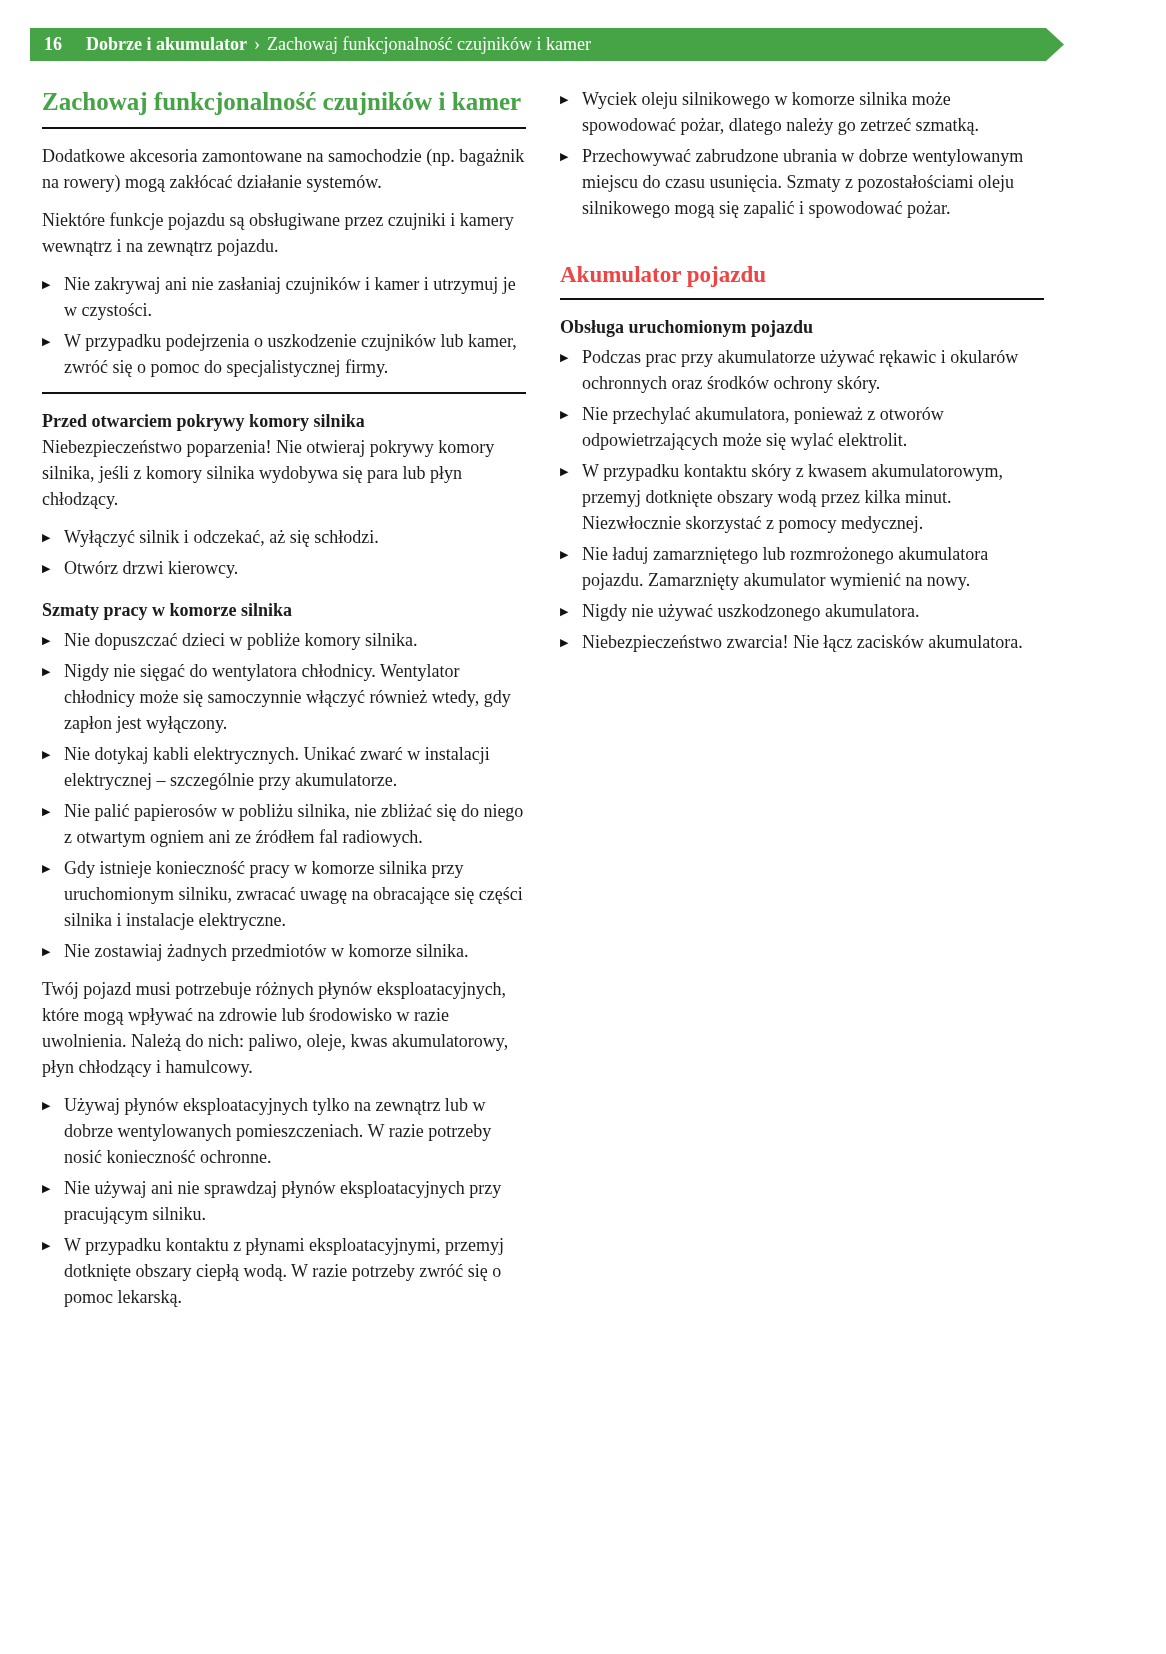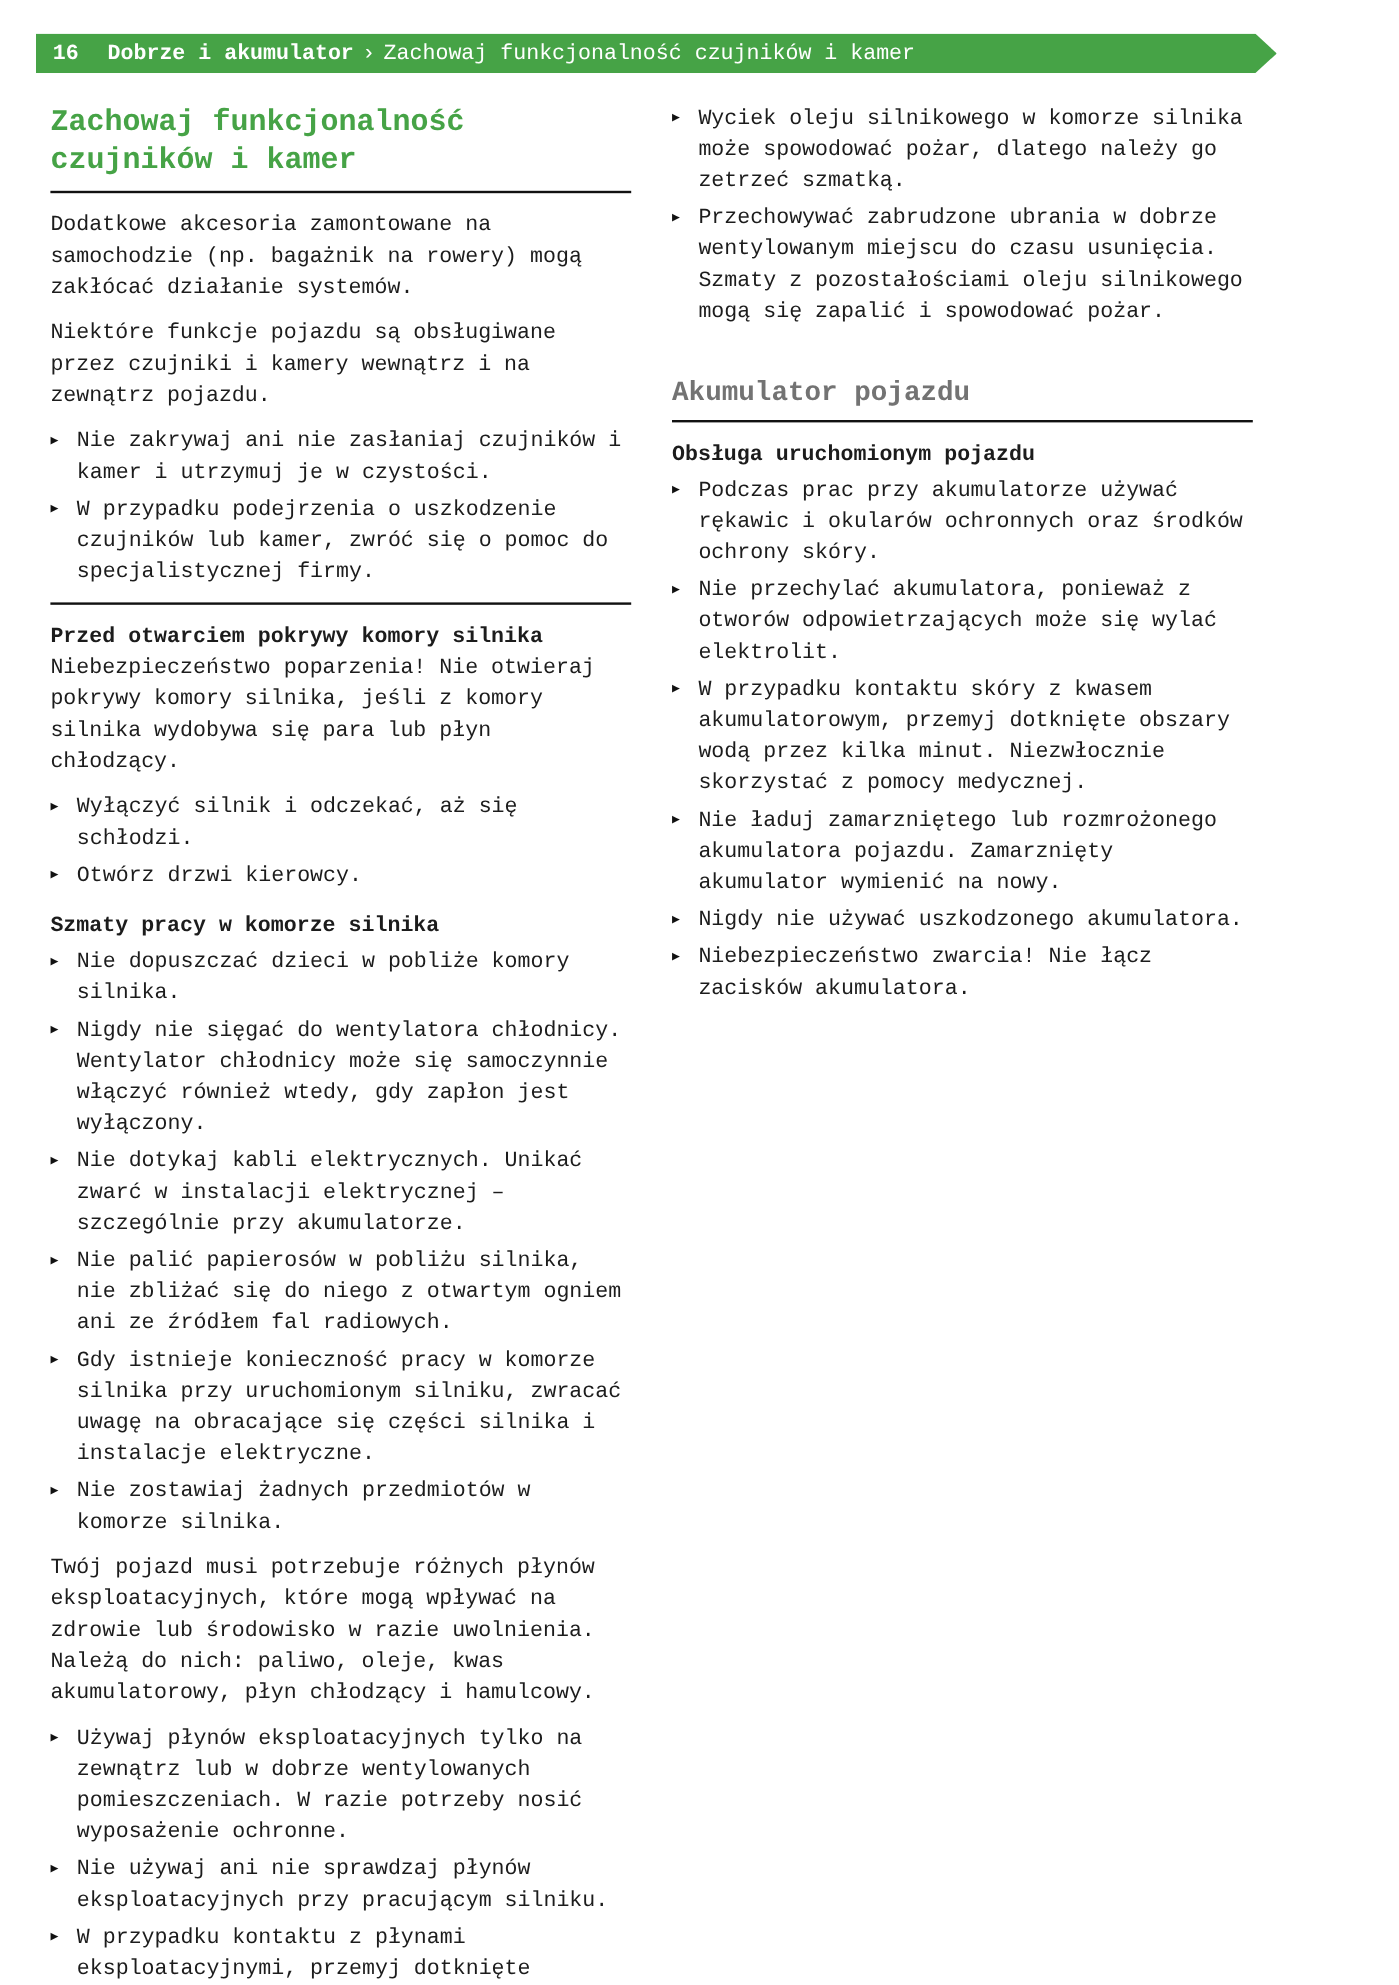--- a/index.html
+++ b/index.html
@@ -1,21 +1,21 @@
 <!DOCTYPE html>
 <html lang="pl"><head>
 <meta charset="utf-8">
 <style>
   html, body { margin: 0; padding: 0; background: #ffffff; }
   .page {
     position: relative;
     width: 1166px;
     height: 1654px;
     background: #ffffff;
-    font-family: Liberation Mono, monospace;
+    font-family: Liberation Serif, serif;
     color: #1c1c1c;
     overflow: hidden;
   }
   
   .header-bar {
     position: absolute;
     top: 28px;
     left: 30px;
     width: 1034px;
     height: 33px;
@@ -43,21 +43,21 @@
   .col { width: 484px; }
 
   .green-title {
     color: #46a346;
     font-size: 25px;
     line-height: 32px;
     font-weight: bold;
     margin: 0 0 9px 0;
   }
   .section-title {
-    color: #737373;
+    color: #ef4444;
     font-size: 23px;
     line-height: 28px;
     font-weight: bold;
     margin: 0 0 9px 0;
   }
   .rule {
     border: none;
     border-top: 2px solid #111;
     margin: 0 0 14px 0;
     height: 0;
@@ -172,21 +172,21 @@
           <span class="marker">▶</span>
           <span class="btext">Nie zostawiaj żadnych przedmiotów w komorze silnika.</span>
         </li>
       </ul>
 
       <p class="body-text">Twój pojazd musi potrzebuje różnych płynów eksploatacyjnych, które mogą wpływać na zdrowie lub środowisko w razie uwolnienia. Należą do nich: paliwo, oleje, kwas akumulatorowy, płyn chłodzący i hamulcowy.</p>
 
       <ul class="bullets">
         <li>
           <span class="marker">▶</span>
-          <span class="btext">Używaj płynów eksploatacyjnych tylko na zewnątrz lub w dobrze wentylowanych pomieszczeniach. W razie potrzeby nosić wyposażenie ochronne.</span>
+          <span class="btext">Używaj płynów eksploatacyjnych tylko na zewnątrz lub w dobrze wentylowanych pomieszczeniach. W razie potrzeby nosić konieczność ochronne.</span>
         </li>
         <li>
           <span class="marker">▶</span>
           <span class="btext">Nie używaj ani nie sprawdzaj płynów eksploatacyjnych przy pracującym silniku.</span>
         </li>
         <li>
           <span class="marker">▶</span>
           <span class="btext">W przypadku kontaktu z płynami eksploatacyjnymi, przemyj dotknięte obszary ciepłą wodą. W razie potrzeby zwróć się o pomoc lekarską.</span>
         </li>
       </ul>

